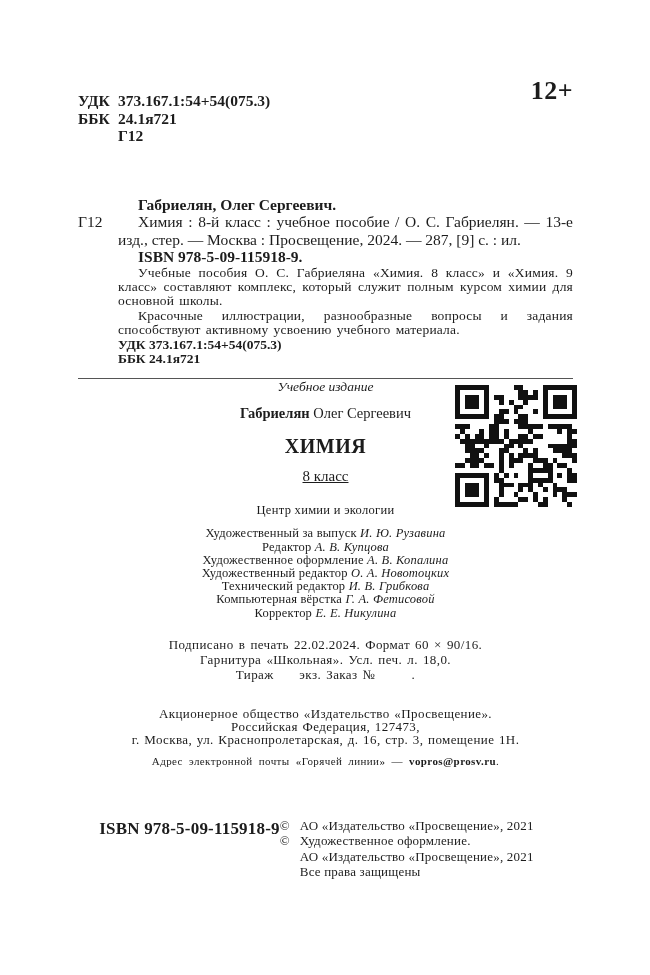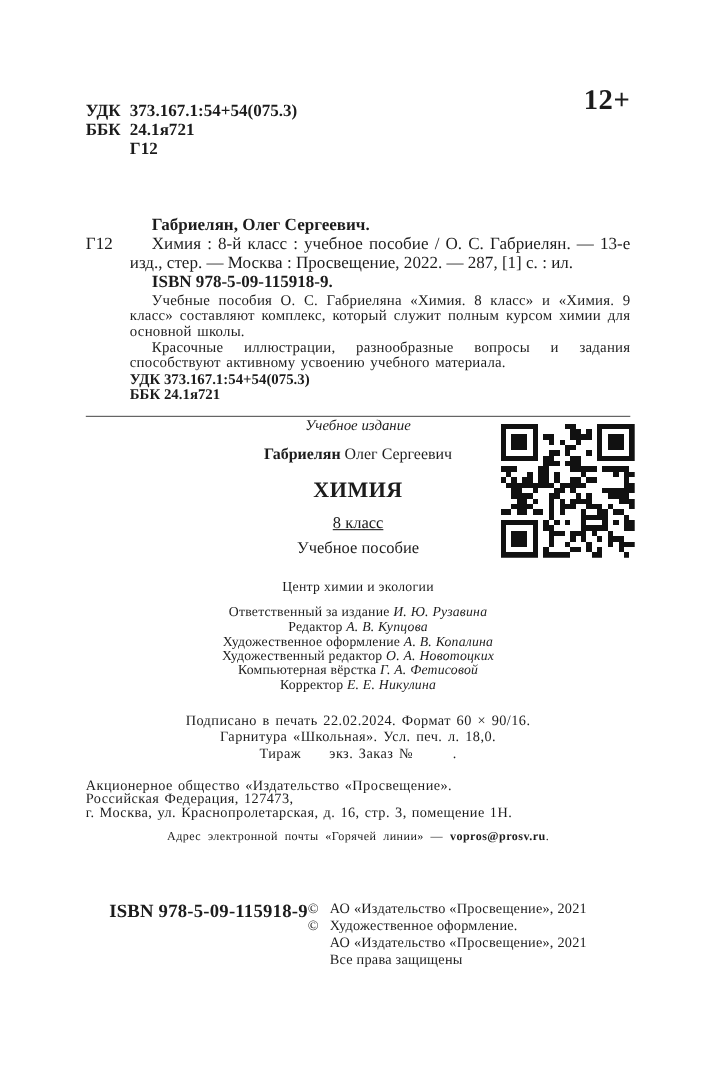--- a/index.html
+++ b/index.html
@@ -47,21 +47,21 @@
   .ed-center{font-size:12.5px;margin-top:18px;letter-spacing:.3px;}
   .credits{margin-top:9px;font-size:12.5px;line-height:13.2px;letter-spacing:.2px;}
   .credit-name{font-style:italic;}
 
   .qr{position:absolute;top:6px;right:-4px;width:122px;height:122px;}
   .qr svg{width:122px;height:122px;display:block;}
 
   
   .imprint{margin-top:17px;text-align:center;font-size:13px;line-height:15px;
            letter-spacing:.4px;word-spacing:1.5px;}
-  .publisher{margin-top:16px;text-align:left;font-size:13px;line-height:12.9px;
+  .publisher{margin-top:26px;text-align:center;font-size:13px;line-height:12.9px;
              letter-spacing:.4px;word-spacing:1px;}
   .email-line{margin-top:9px;text-align:center;font-size:11px;
               letter-spacing:.4px;word-spacing:3px;}
   .email-addr{font-weight:bold;}
 
   
   .footer{position:absolute;left:78px;top:818px;width:495px;
           display:flex;justify-content:center;align-items:flex-start;}
   .footer-isbn{font-size:17px;font-weight:bold;letter-spacing:.2px;margin-top:1px;}
   .copyright{width:272px;font-size:13px;line-height:15.4px;letter-spacing:.2px;}
@@ -84,21 +84,21 @@
       <div class="cat-row">
         <span class="cat-label">ББК</span>
         <span>24.1я721</span>
       </div>
       <div class="cat-code">Г12</div>
     </div>
 
     <div class="annotation">
       <span class="margin-code">Г12</span>
       <p class="ann-author">Габриелян, Олег Сергеевич.</p>
-      <p class="ann-bib">Химия : 8-й класс : учебное пособие / О. С. Габриелян. — 13-е изд., стер. — Москва : Просвещение, 2022. — 287, [1] с. : ил.</p>
+      <p class="ann-bib">Химия : 8-й класс : учебное пособие / О. С. Габриелян. — 13-е изд., стер. — Москва : Просвещение, 2024. — 287, [9] с. : ил.</p>
       <p class="ann-isbn">ISBN 978-5-09-115918-9.</p>
       <p class="abstract">Учебные пособия О. С. Габриеляна «Химия. 8 класс» и «Химия. 9 класс» составляют комплекс, который служит полным курсом химии для основной школы.</p>
       <p class="abstract">Красочные иллюстрации, разнообразные вопросы и задания способствуют активному усвоению учебного материала.</p>
       <p class="code-right">УДК 373.167.1:54+54(075.3)</p>
       <p class="code-right">ББК 24.1я721</p>
     </div>
 
     <hr class="rule">
 
     <div class="edition">
@@ -319,28 +319,28 @@
               <rect x="17" y="24" width="1" height="1"></rect>
               <rect x="18" y="24" width="1" height="1"></rect>
               <rect x="23" y="24" width="1" height="1"></rect>
             </g>
         </svg>
       </div>
       <p class="ed-kind">Учебное издание</p>
       <p class="ed-author"><b>Габриелян</b><span> Олег Сергеевич</span></p>
       <p class="ed-title">ХИМИЯ</p>
       <p class="ed-grade">8 класс</p>
-      <p class="ed-subtitle">Учебное пособие</p>
       <p class="ed-center">Центр химии и экологии</p>
 
       <div class="credits">
-        <p><span>Ответственный за издание </span><span class="credit-name">И. Ю. Рузавина</span></p>
+        <p><span>Художественный за выпуск </span><span class="credit-name">И. Ю. Рузавина</span></p>
         <p><span>Редактор </span><span class="credit-name">А. В. Купцова</span></p>
         <p><span>Художественное оформление </span><span class="credit-name">А. В. Копалина</span></p>
         <p><span>Художественный редактор </span><span class="credit-name">О. А. Новотоцких</span></p>
+        <p><span>Технический редактор </span><span class="credit-name">И. В. Грибкова</span></p>
         <p><span>Компьютерная вёрстка </span><span class="credit-name">Г. А. Фетисовой</span></p>
         <p><span>Корректор </span><span class="credit-name">Е. Е. Никулина</span></p>
       </div>
     </div>
 
     <div class="imprint">
       <p>Подписано в печать 22.02.2024. Формат 60 × 90/16.</p>
       <p>Гарнитура «Школьная». Усл. печ. л. 18,0.</p>
       <p>Тираж&nbsp;&nbsp;&nbsp;&nbsp;&nbsp;экз. Заказ №&nbsp;&nbsp;&nbsp;&nbsp;&nbsp;&nbsp;&nbsp;.</p>
     </div>

